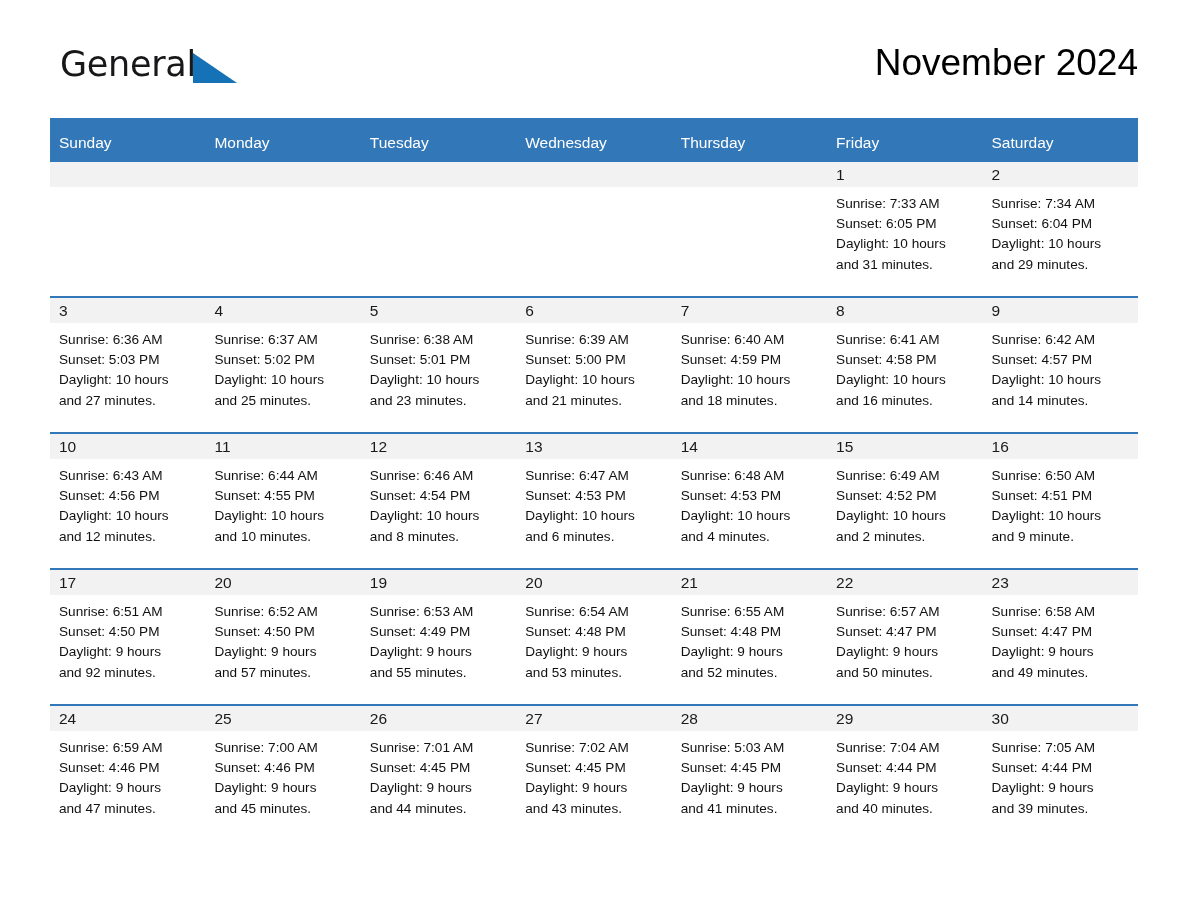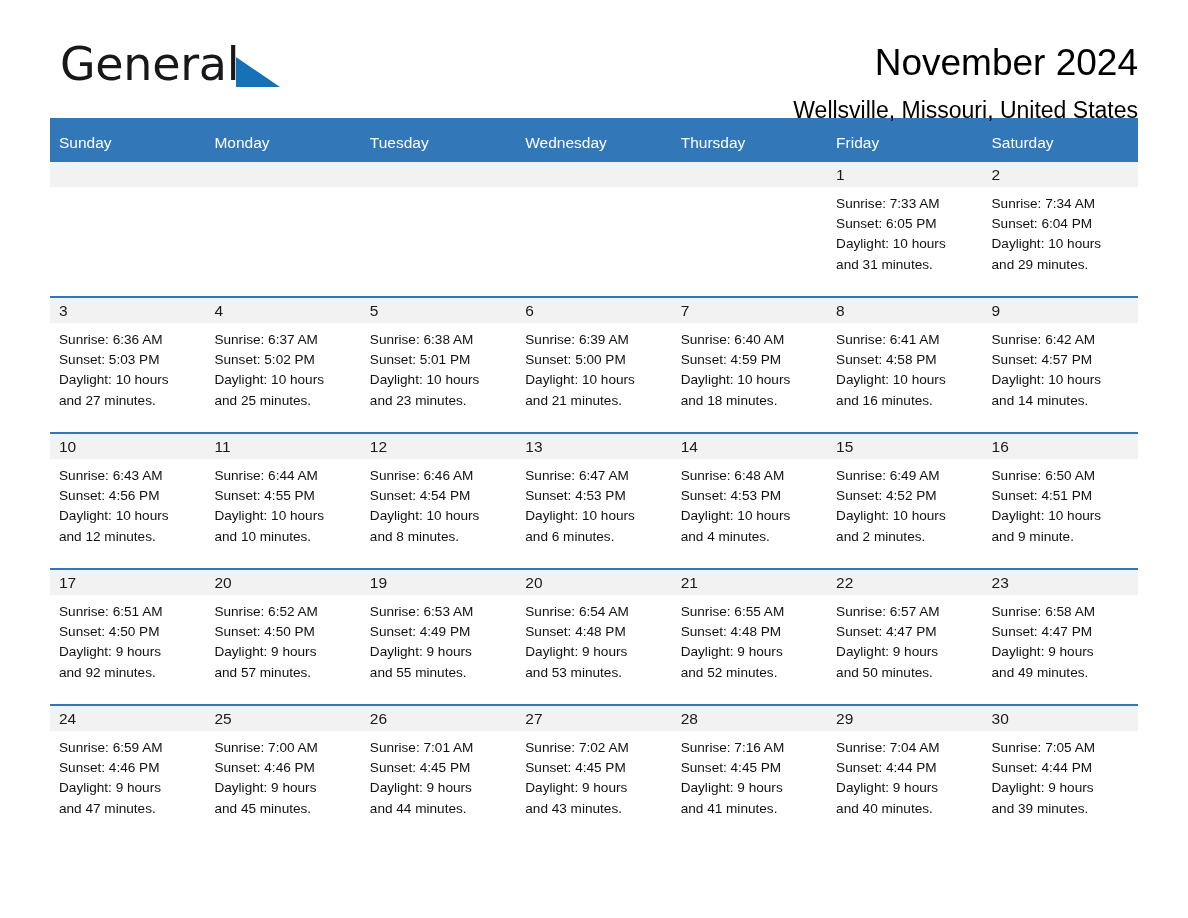--- a/index.html
+++ b/index.html
@@ -33,21 +33,21 @@
     width: 260px;
     height: 80px;
   }
   .logo-row1 {
     position: relative;
     height: 38px;
     line-height: 38px;
     white-space: nowrap;
   }
   .logo-general {
-    font-size: 46px;
+    font-size: 35px;
     letter-spacing: -0.3px;
     color: #18181a;
     font-family: "DejaVu Sans", sans-serif;
     text-align: right;
   }
   .logo-triangle {
     display: inline-block;
     width: 0;
     height: 0;
     border-left: 44px solid #1572b6;
@@ -143,21 +143,20 @@
   <div class="header">
 
     <div class="logo">
       <div class="logo-row1">
         <span class="logo-general">General</span><span class="logo-triangle"></span>
       </div>
     </div>
 
     <div class="title-block">
       <div class="cal-title">November 2024</div>
-      <div class="cal-subtitle">Wellsville, Missouri, United States</div>
     </div>
 
   </div>
 
   <table class="calendar">
     <thead>
       <tr>
         <th>Sunday</th>
         <th>Monday</th>
         <th>Tuesday</th>
@@ -431,21 +430,21 @@
             <div class="cell-body">
               <div>Sunrise: 7:02 AM</div>
               <div>Sunset: 4:45 PM</div>
               <div>Daylight: 9 hours</div>
               <div>and 43 minutes.</div>
             </div>
           </td>
           <td class="cell-day">
             <div class="daynum-band">28</div>
             <div class="cell-body">
-              <div>Sunrise: 7:16 AM</div>
+              <div>Sunrise: 5:03 AM</div>
               <div>Sunset: 4:45 PM</div>
               <div>Daylight: 9 hours</div>
               <div>and 41 minutes.</div>
             </div>
           </td>
           <td class="cell-day">
             <div class="daynum-band">29</div>
             <div class="cell-body">
               <div>Sunrise: 7:04 AM</div>
               <div>Sunset: 4:44 PM</div>

